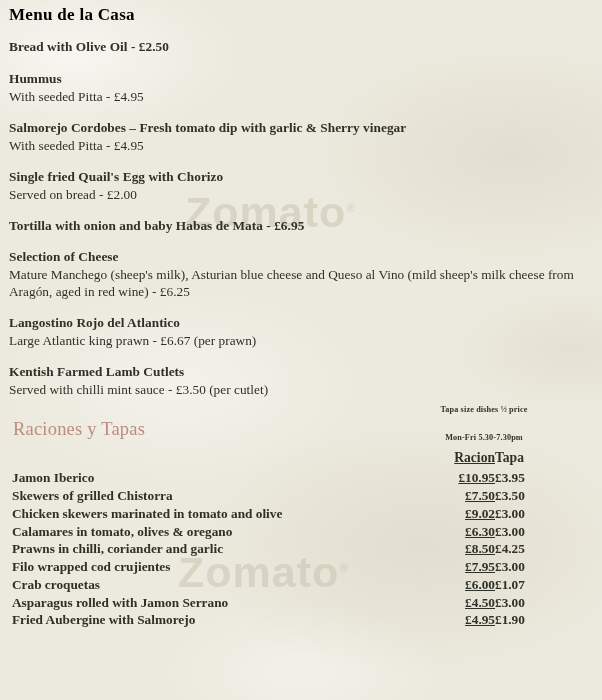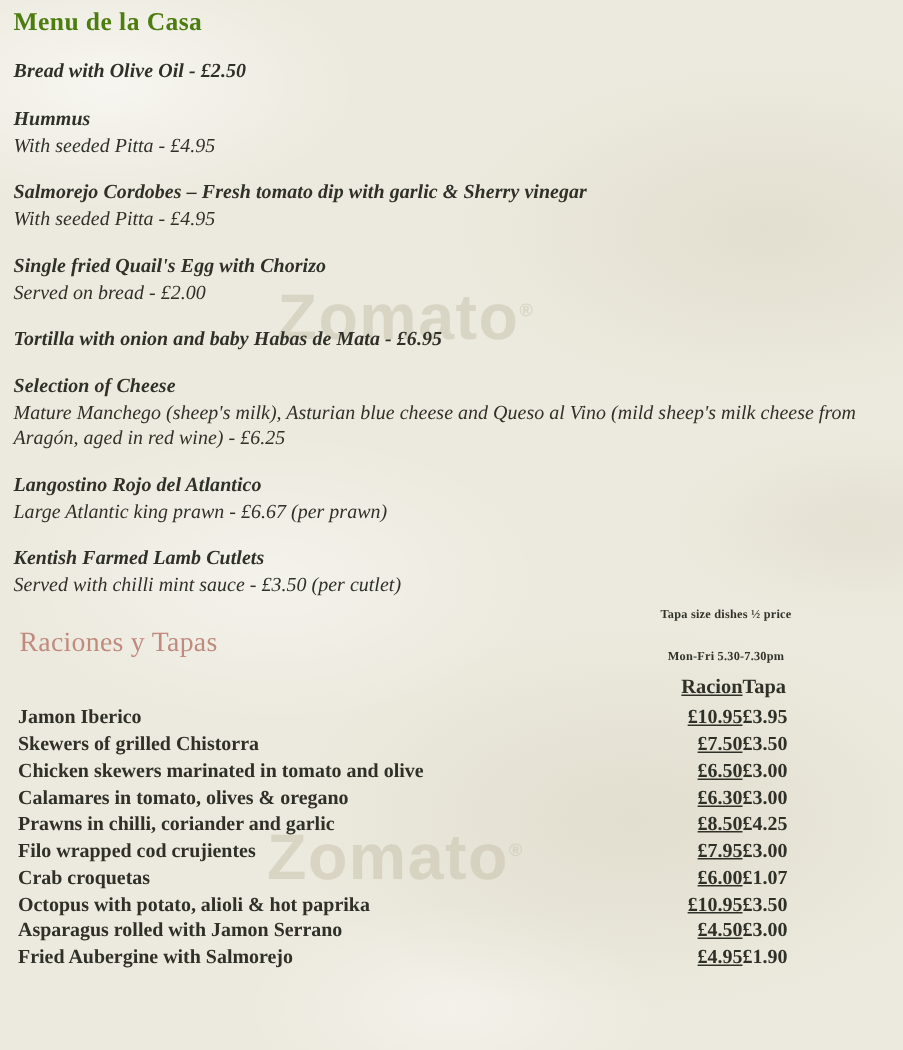--- a/index.html
+++ b/index.html
@@ -53,42 +53,41 @@
   .page {
     position: relative;
     z-index: 2;
     padding: 0 9px;
     box-sizing: border-box;
     width: 602px;
   }
 
   
   .section-title {
-    color: #4d7c0f;
+    color: #000000;
     margin: 0;
     font-weight: 700;
     font-size: 17px;
     letter-spacing: 0.3px;
   }
   #menu-casa-title { padding-top: 5px; }
 
   .section-title-light {
     color: #c08a7e;
     margin: 0;
     font-weight: 400;
     font-size: 18.5px;
     letter-spacing: 0.2px;
   }
 
   
   .casa-list {
     margin: 0;
     padding: 0;
     list-style: none;
-    font-style: italic;
   }
   .casa-item { margin-top: 15px; }
   .casa-item:first-child { margin-top: 14px; }
 
   .casa-name {
     font-weight: 700;
     font-size: 13.3px;
     line-height: 1.27;
     letter-spacing: 0.05px;
   }
@@ -233,21 +232,21 @@
           <td class="col-racion price">£10.95</td>
           <td class="col-tapa price">£3.95</td>
         </tr>
         <tr>
           <td class="col-dish">Skewers of grilled Chistorra</td>
           <td class="col-racion price">£7.50</td>
           <td class="col-tapa price">£3.50</td>
         </tr>
         <tr>
           <td class="col-dish">Chicken skewers marinated in tomato and olive</td>
-          <td class="col-racion price">£6.50</td>
+          <td class="col-racion price">£9.02</td>
           <td class="col-tapa price">£3.00</td>
         </tr>
         <tr>
           <td class="col-dish">Calamares in tomato, olives &amp; oregano</td>
           <td class="col-racion price">£6.30</td>
           <td class="col-tapa price">£3.00</td>
         </tr>
         <tr>
           <td class="col-dish">Prawns in chilli, coriander and garlic</td>
           <td class="col-racion price">£8.50</td>
@@ -257,25 +256,20 @@
           <td class="col-dish">Filo wrapped cod crujientes</td>
           <td class="col-racion price">£7.95</td>
           <td class="col-tapa price">£3.00</td>
         </tr>
         <tr>
           <td class="col-dish">Crab croquetas</td>
           <td class="col-racion price">£6.00</td>
           <td class="col-tapa price">£1.07</td>
         </tr>
         <tr>
-          <td class="col-dish">Octopus with potato, alioli &amp; hot paprika</td>
-          <td class="col-racion price">£10.95</td>
-          <td class="col-tapa price">£3.50</td>
-        </tr>
-        <tr>
           <td class="col-dish">Asparagus rolled with Jamon Serrano</td>
           <td class="col-racion price">£4.50</td>
           <td class="col-tapa price">£3.00</td>
         </tr>
         <tr>
           <td class="col-dish">Fried Aubergine with Salmorejo</td>
           <td class="col-racion price">£4.95</td>
           <td class="col-tapa price">£1.90</td>
         </tr>
 

